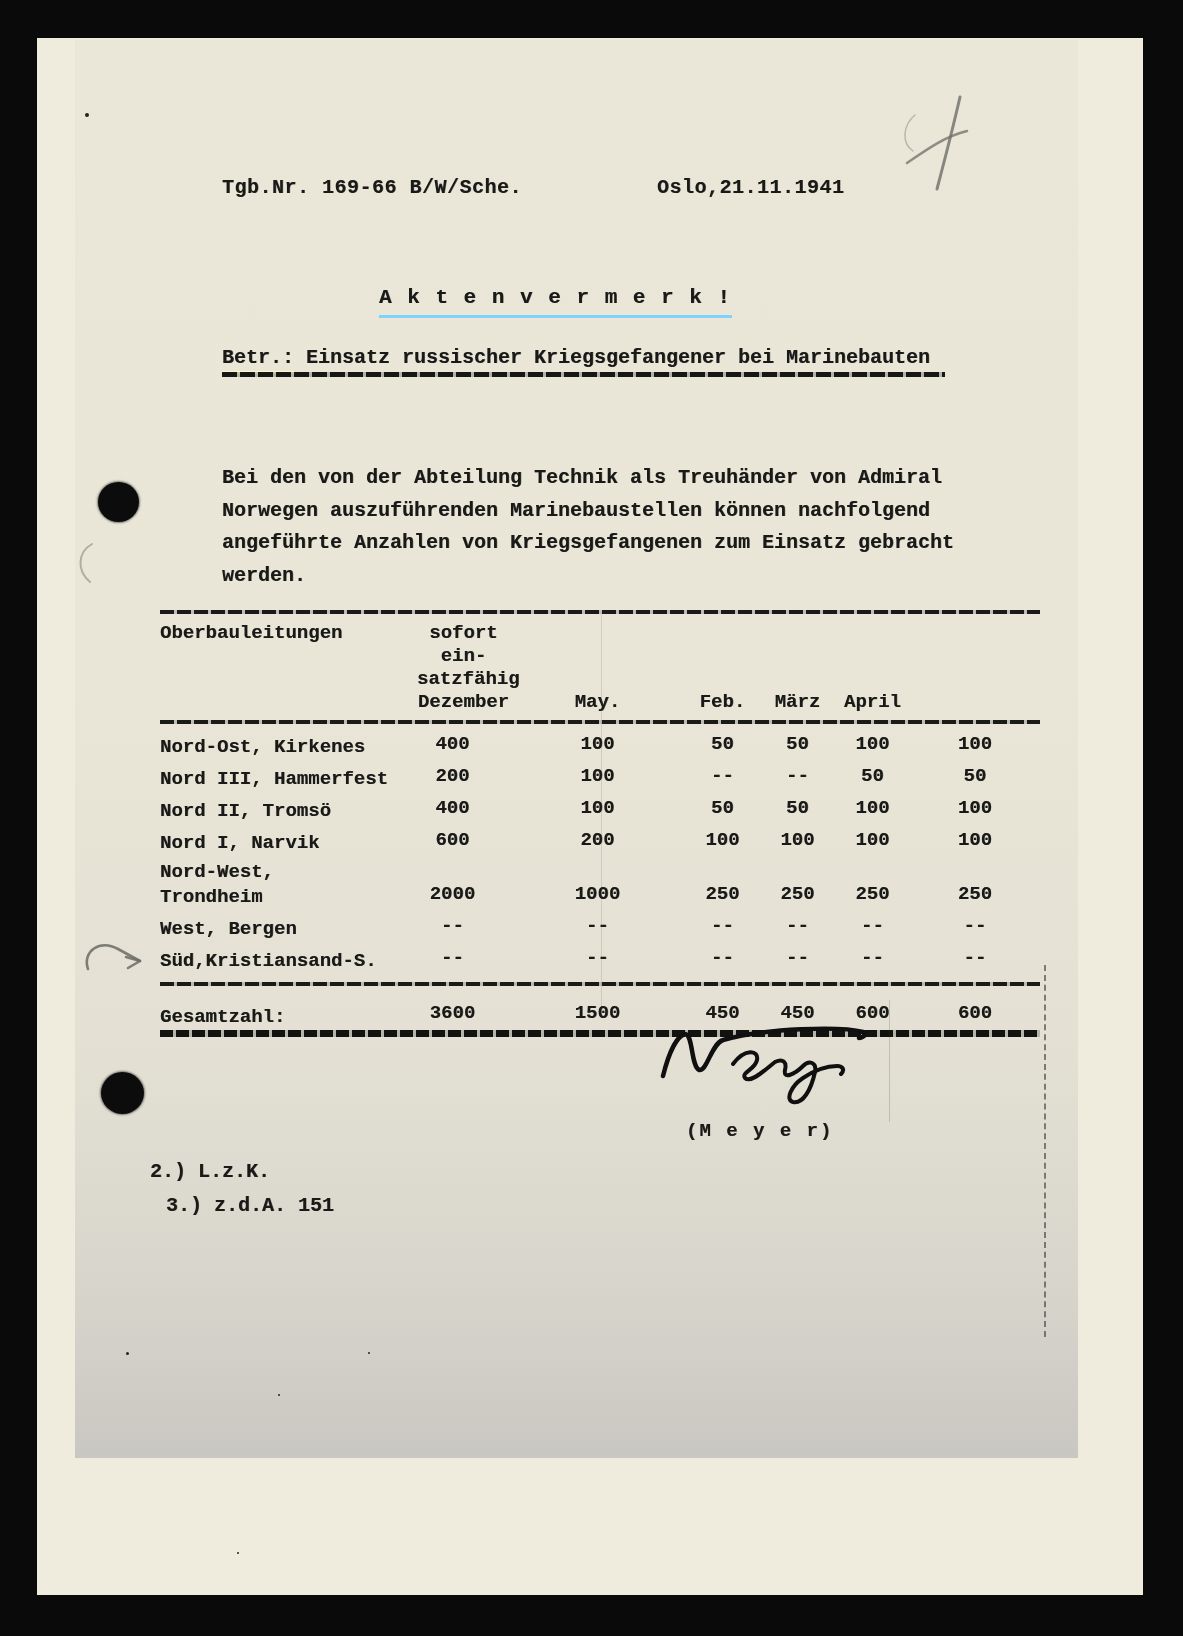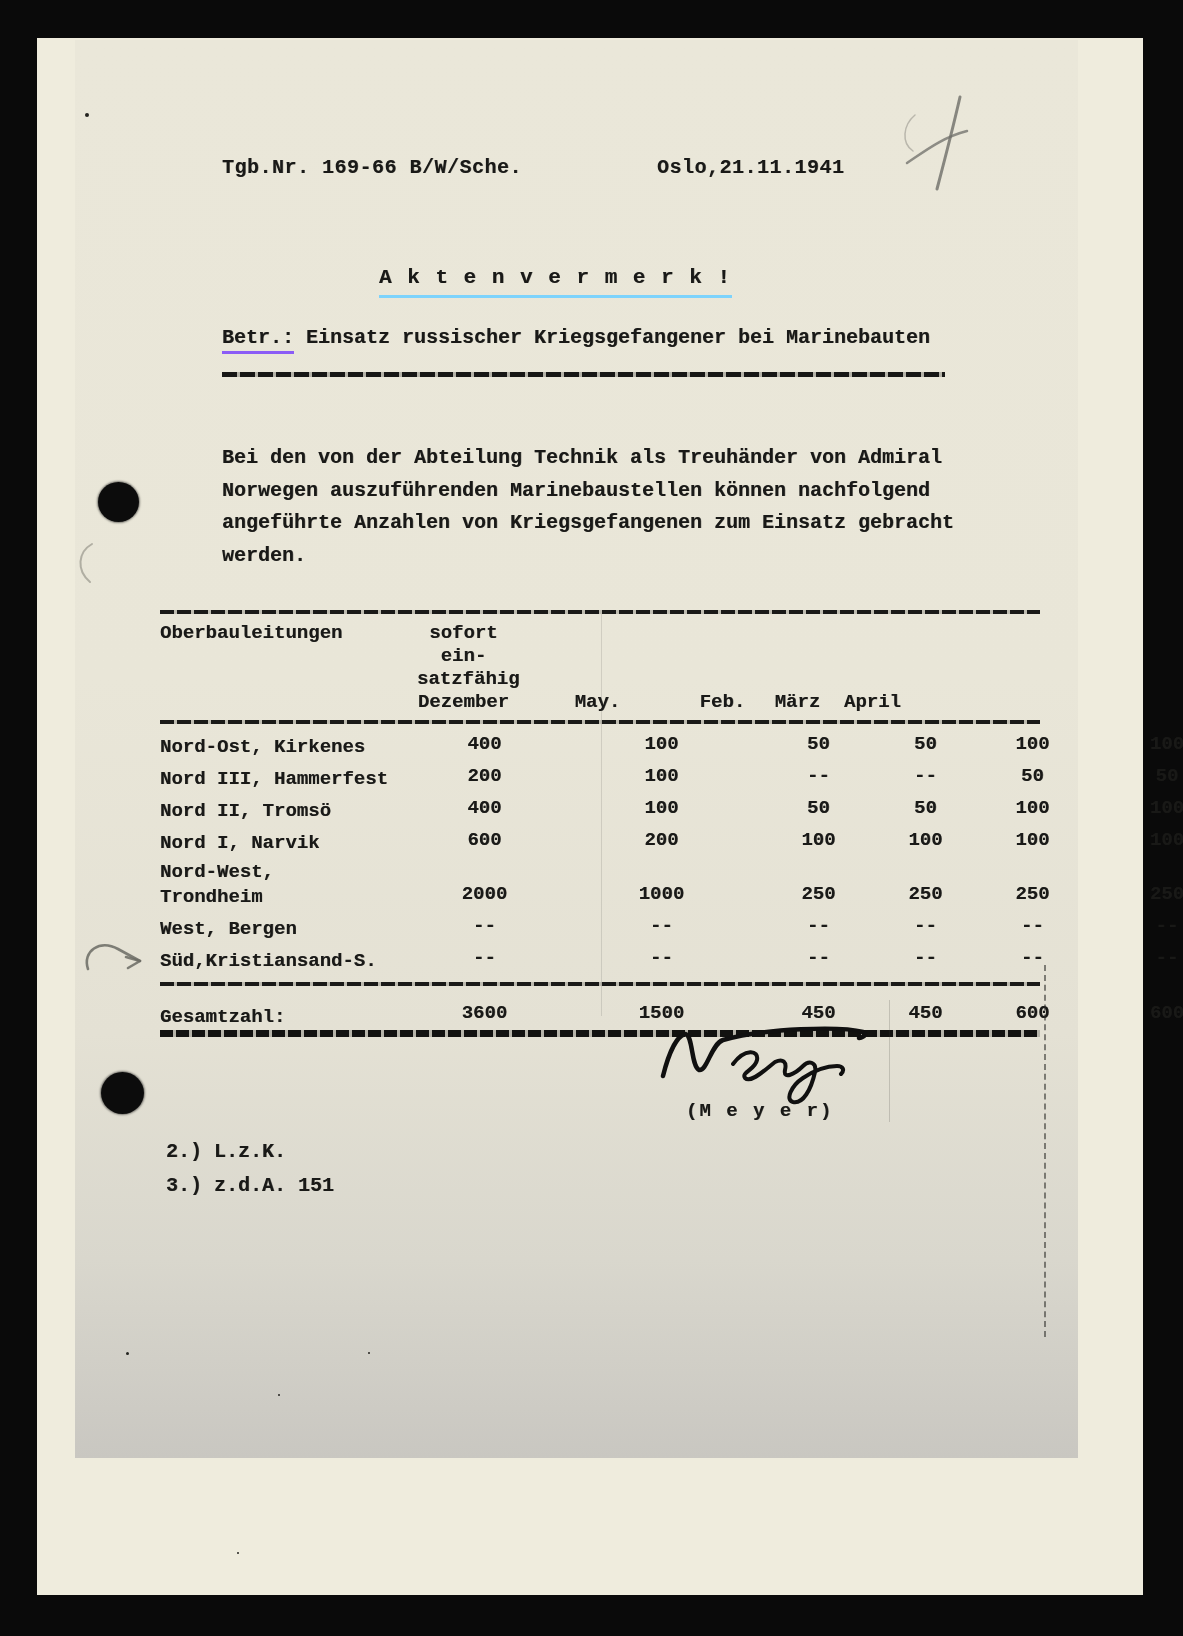--- a/index.html
+++ b/index.html
@@ -13,58 +13,59 @@
     background:#efecdd;
   }
   .photo{
     position:absolute;left:75px;top:40px;width:1003px;height:1418px;
     background:linear-gradient(180deg,#eae7d9 0%,#e9e6d8 45%,#e4e1d4 70%,#d9d7cd 86%,#c9c7c1 100%);
   }
   .typed{
     position:absolute;color:#191917;font-weight:700;
     text-shadow:0.4px 0.4px 0.6px rgba(30,30,28,0.55);
     white-space:pre;
+    margin-top:20px;
   }
   .doc-number{left:222px;top:156px;font-size:20px;letter-spacing:0.5px;}
   .place-date{left:657px;top:156px;font-size:20px;letter-spacing:0.5px;}
   .title{
     left:379px;top:266px;font-size:21px;letter-spacing:1.5px;
     border-bottom:3px solid #7dd3fc;padding-bottom:6px;
   }
   .subject{left:222px;top:326px;font-size:20px;}
-  .subject .lbl{border-bottom:3px solid #8b5cf6;padding-bottom:2px;}
+  .subject .lbl{border-bottom:3px solid #fef9c3;padding-bottom:2px;}
   .rule{position:absolute;background:repeating-linear-gradient(90deg,#171715 0 15px,rgba(23,23,21,0.25) 15px 18px);}
   .rule-subject{left:222px;top:372px;width:723px;height:5px;}
   .body-par{left:222px;top:442px;font-size:20px;line-height:32.5px;width:760px;}
   
   .tblwrap{position:absolute;left:160px;top:610px;width:880px;}
   .tdiv{height:4px;background:repeating-linear-gradient(90deg,#1a1a18 0 14px,rgba(26,26,24,0.2) 14px 17px);}
   .tdiv-heavy{height:7px;background:repeating-linear-gradient(90deg,#121210 0 13px,rgba(18,18,16,0.22) 13px 16px);}
   .tgrid{
     display:grid;grid-template-columns:235px 115px 175px 75px 75px 75px 130px;
     color:#191917;font-weight:700;font-size:19px;
     text-shadow:0.4px 0.4px 0.6px rgba(30,30,28,0.55);
   }
   .thead{padding-top:8px;padding-bottom:6px;}
   .thead .hname{white-space:pre-line;line-height:23px;}
   .thead .hcol{white-space:pre-line;line-height:23px;}
   .thead .hc2{padding-left:22px;text-align:center;}
   .thead .hmonth{align-self:end;text-align:center;line-height:23px;}
   .trow{display:grid;grid-template-columns:235px 115px 175px 75px 75px 75px 130px;
     align-items:end;line-height:32px;color:#191917;font-weight:700;font-size:19px;
-    text-shadow:0.4px 0.4px 0.6px rgba(30,30,28,0.55);gap:32px;}
+    text-shadow:0.4px 0.4px 0.6px rgba(30,30,28,0.55);}
   .trow .tname{white-space:pre-line;line-height:25px;padding-top:4px;}
   .trow .tval{text-align:center;}
   .rows{padding-top:4px;padding-bottom:8px;}
   .total-row{margin-top:10px;margin-bottom:0;line-height:34px;}
   
   .sig{position:absolute;left:645px;top:1012px;}
   .sig-name{left:686px;top:1100px;font-size:19px;letter-spacing:2px;}
   .footer-item{font-size:20px;}
-  .f1{left:166px;top:1140px;}
+  .f1{left:150px;top:1140px;}
   .f2{left:166px;top:1174px;}
   
   .hole{position:absolute;background:#0c0c0c;border-radius:50%;box-shadow:0 0 2px 1px rgba(10,10,10,0.5);}
   .hole1{left:98px;top:482px;width:41px;height:40px;}
   .hole2{left:101px;top:1072px;width:43px;height:42px;}
   .crease-dash{position:absolute;left:1044px;top:965px;height:372px;width:0;border-left:2px dashed rgba(40,40,36,0.55);}
   .crease1{position:absolute;left:601px;top:614px;height:402px;width:1px;background:rgba(60,60,55,0.14);}
   .crease2{position:absolute;left:889px;top:1000px;height:122px;width:1px;background:rgba(60,60,55,0.2);}
   .speck{position:absolute;border-radius:50%;background:#23231f;}
   .pencil{position:absolute;}

